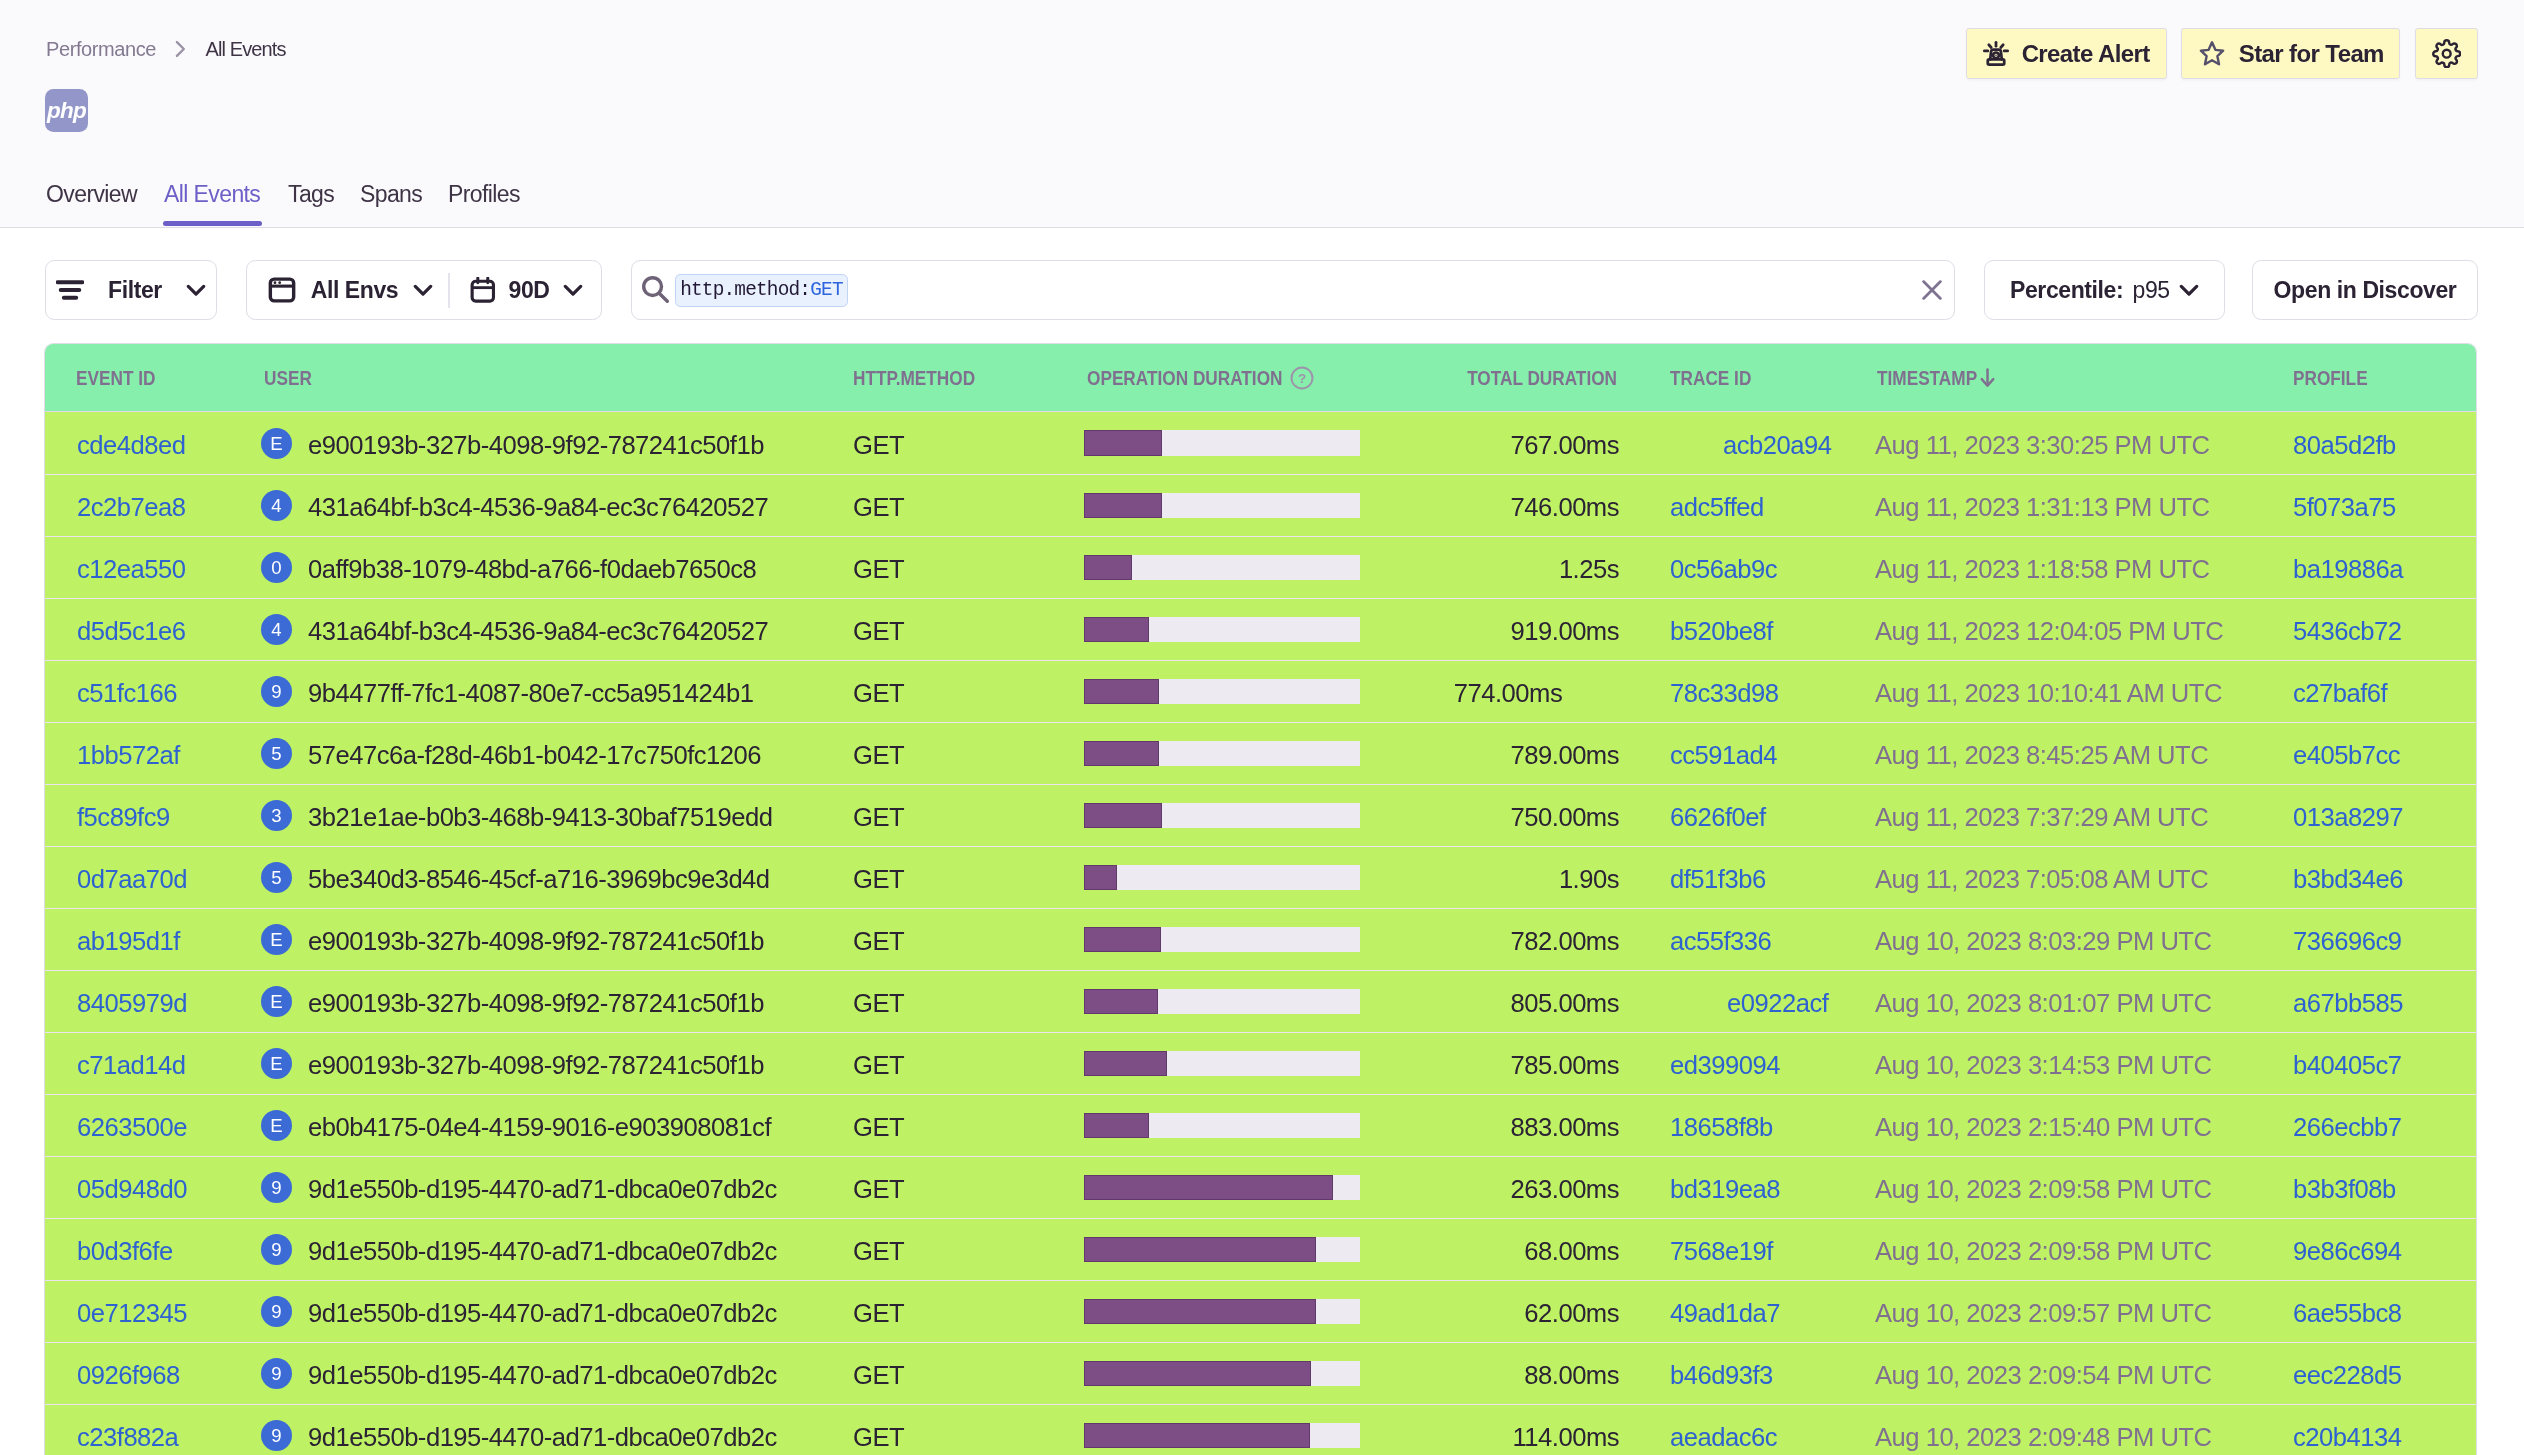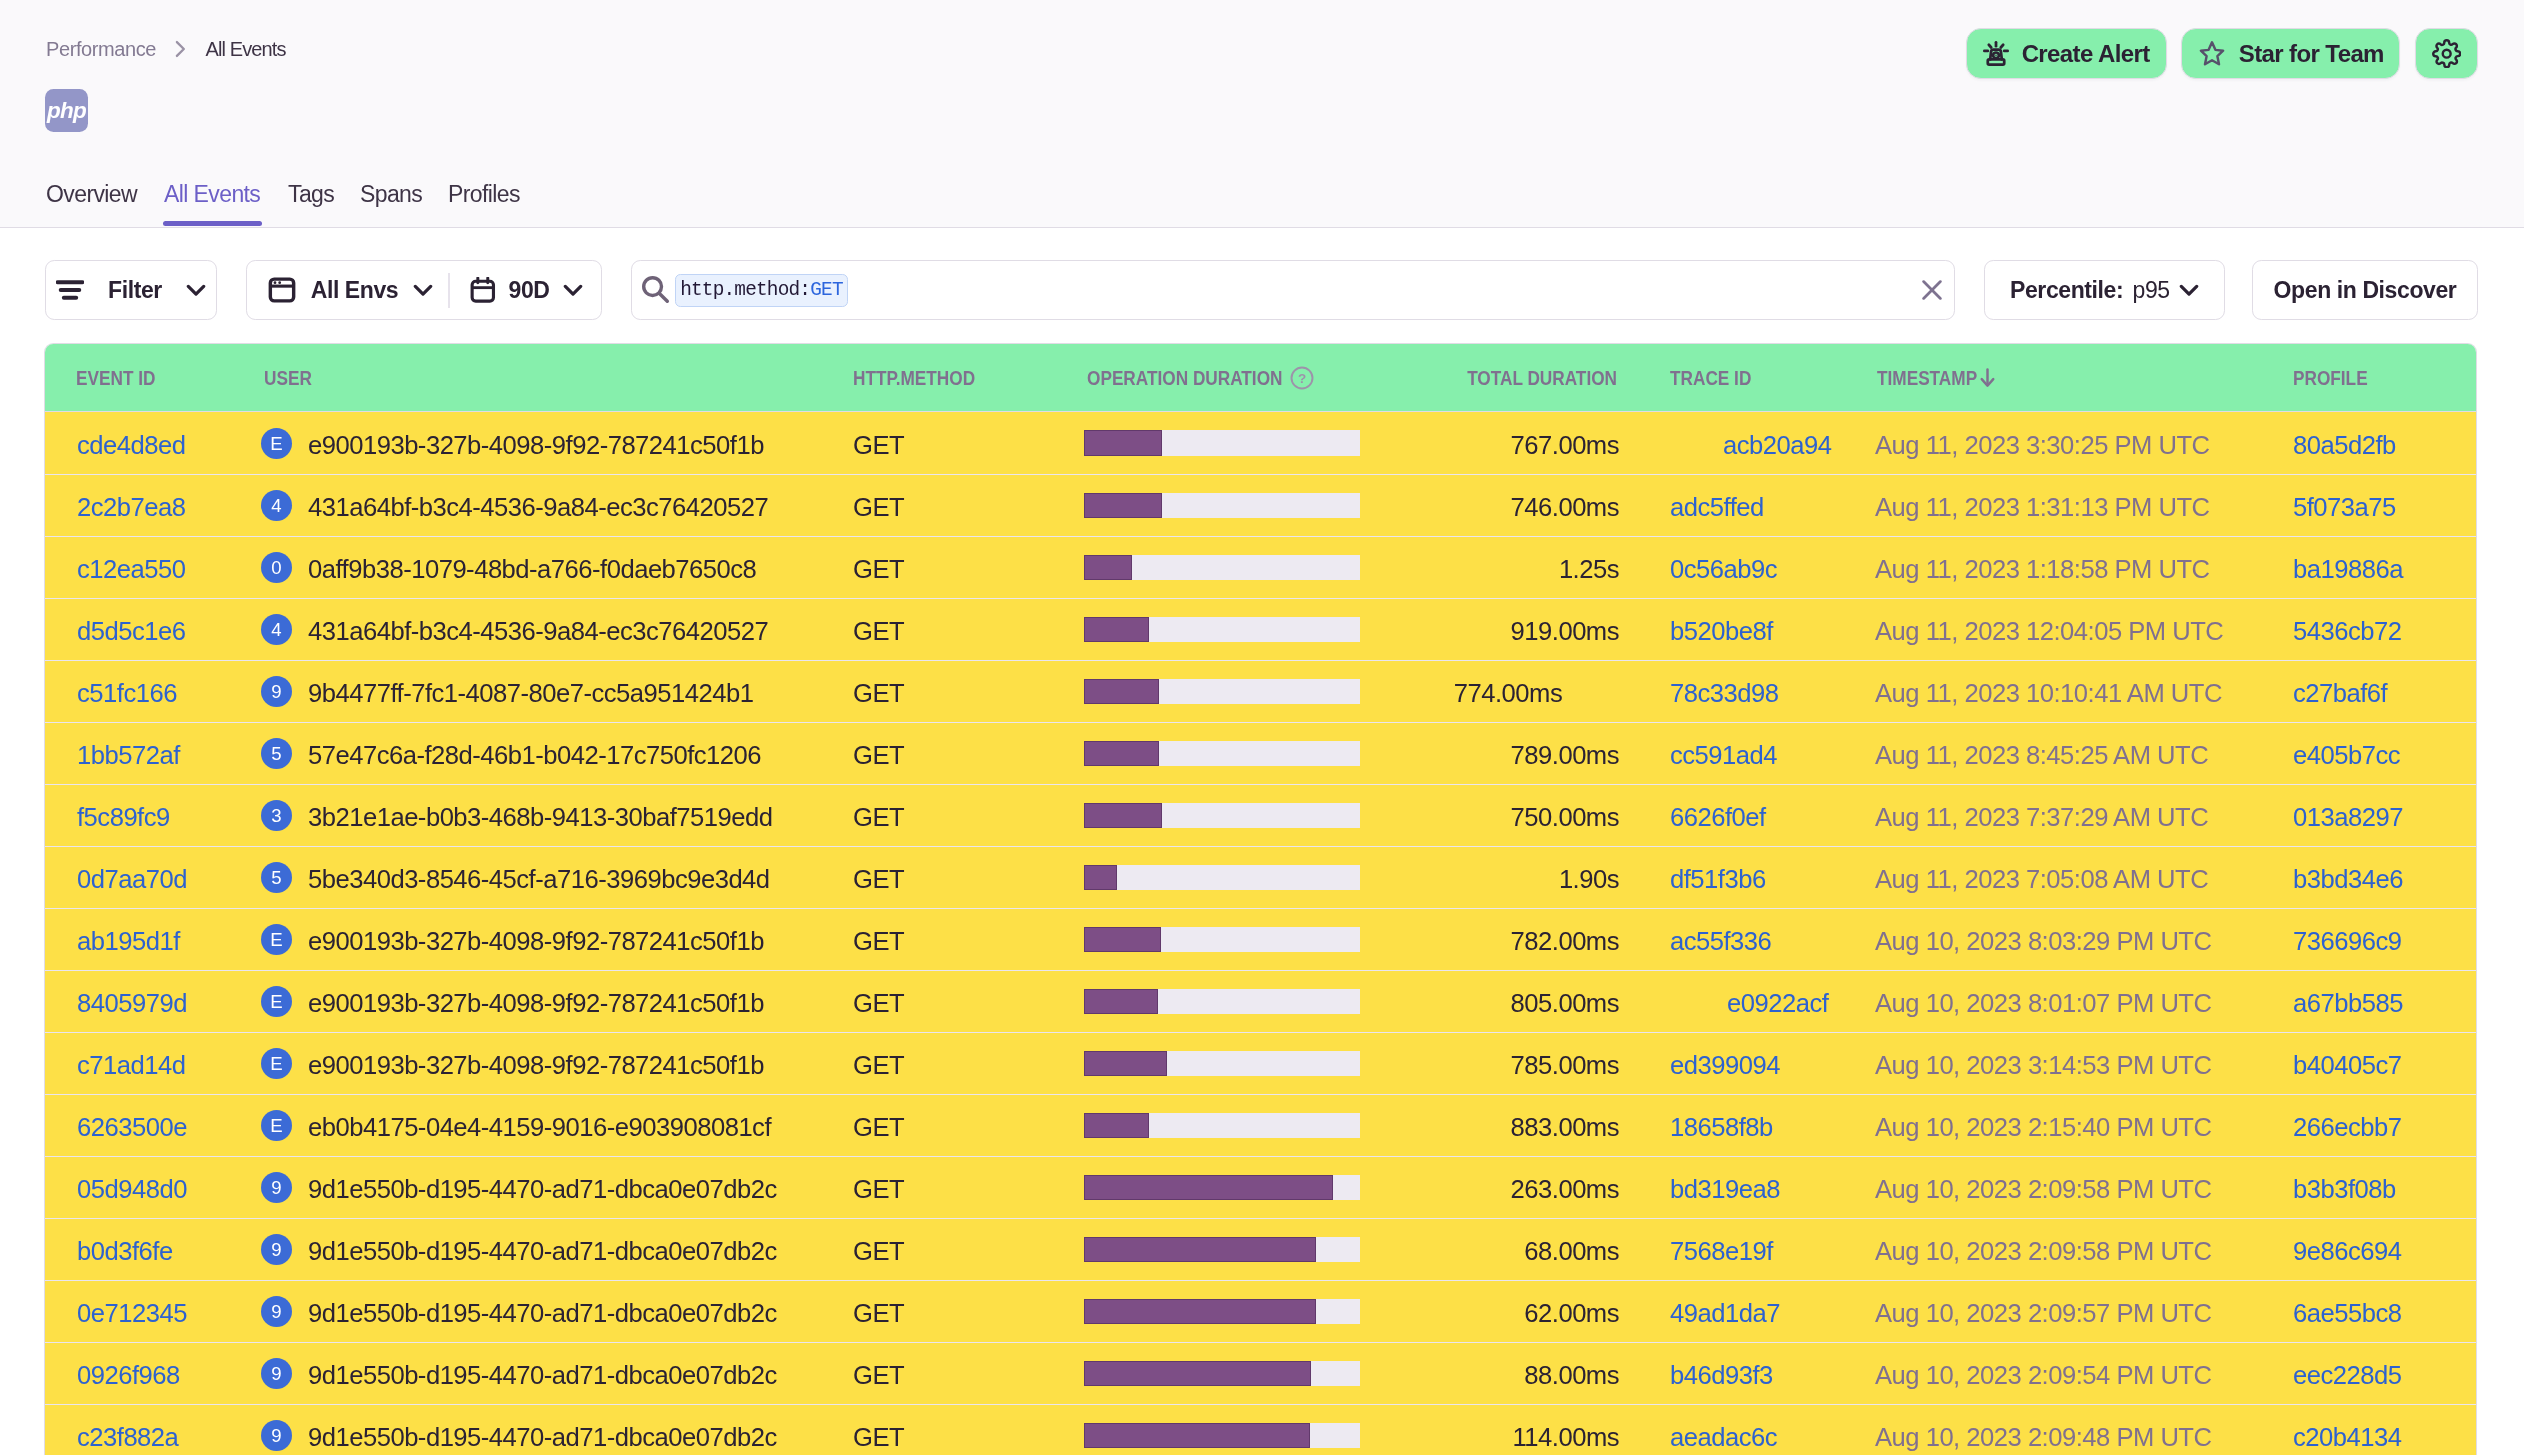--- a/index.html
+++ b/index.html
@@ -1,31 +1,31 @@
 <!DOCTYPE html>
 <html style="font-size:12.4px"><head><meta charset="utf-8"><style>
 *{margin:0;padding:0;box-sizing:border-box}
 html,body{width:2525px;height:1455px;overflow:hidden}
 body{font-family:"Liberation Sans",sans-serif;background:#fff;position:relative;color:#2B2233}
 .topbar{position:absolute;left:0;top:0;width:2525px;height:228px;background:#FAF9FB;border-bottom:1.5px solid #E0DCE5}
 .crumb{position:absolute;left:46px;top:39px;font-size:20px;letter-spacing:-0.4px;color:#837A92;white-space:nowrap;line-height:1}
 .crumb .cur{color:#3E3446;letter-spacing:-0.9px}
 .hbtns{position:absolute;top:28px;right:47px;display:flex;gap:14.7px}
-.hbtn{height:51px;background:#86efac;border:1.5px solid #E0DCE5;border-radius:15px;display:flex;align-items:center;justify-content:center;gap:13px;font-size:24px;letter-spacing:-0.6px;font-weight:bold;color:#2B2233;box-shadow:0 1.5px 2.3px rgba(40,30,60,0.03)}
+.hbtn{height:51px;background:#fef9c3;border:1.5px solid #E0DCE5;border-radius:3px;display:flex;align-items:center;justify-content:center;gap:13px;font-size:24px;letter-spacing:-0.6px;font-weight:bold;color:#2B2233;box-shadow:0 1.5px 2.3px rgba(40,30,60,0.03)}
 .phpbadge{position:absolute;left:45px;top:89px;width:43px;height:43px;border-radius:8.5px;background:#9396C8;color:#fff;display:flex;align-items:center;justify-content:center;font-style:italic;font-weight:bold;font-size:22.5px;letter-spacing:-0.8px}
 .title{position:absolute;left:105px;top:85px;font-size:43px;font-weight:bold;letter-spacing:-0.9px;color:#2B2233;line-height:1.1;-webkit-text-stroke:0.7px #2B2233}
 
 .tab{position:absolute;top:183px;white-space:nowrap;font-size:23px;letter-spacing:-0.6px;color:#3E3446;line-height:1}
 .tab.active{color:#6C5FC7}
 .underline{position:absolute;top:221px;left:163px;width:99px;height:5.4px;border-radius:3.1px;background:#6C5FC7}
 .fbtn{position:absolute;top:260px;height:60px;background:#fff;border:1.5px solid #E0DCE5;border-radius:9.3px;display:flex;align-items:center;font-size:23px;letter-spacing:-0.4px;font-weight:bold;color:#2B2233;white-space:nowrap}
 .panel{position:absolute;left:44px;top:343px;width:2433px;height:1114px;border:1.5px solid #E0DCE5;border-bottom:none;border-radius:9.3px 9.3px 0 0;background:#fff;overflow:hidden}
 .thead{position:relative;height:68px;background:#86efac;border-bottom:1.5px solid #E0DCE5}
 .th{position:absolute;top:0;line-height:67px;font-size:21px;font-weight:bold;color:#80708F;letter-spacing:0px;white-space:nowrap;transform:scaleX(0.82);transform-origin:0 50%}
-.row{position:relative;height:62px;background:#fde047;border-top:1.5px solid #EAE5EF}
+.row{position:relative;height:62px;background:#bef264;border-top:1.5px solid #EAE5EF}
 .row.first{border-top:none;height:62px}
 .c{position:absolute;top:calc(50% + 1.5px);transform:translateY(-50%);font-size:25.6px;letter-spacing:-0.5px;white-space:nowrap}
 a.lnk{color:#2D62D0;text-decoration:none}
 .avatar{position:absolute;left:216px;top:50%;margin-top:-15.5px;width:31px;height:31px;border-radius:50%;background:#3C6BD6;color:#fff;text-align:center;line-height:31px;font-size:18.6px}
 .track{position:absolute;left:1039px;top:50%;margin-top:-12.8px;width:276px;height:25.6px;background:#EDEAF2}
 .fill{height:25.6px;background:#7D4E86;border:1.5px solid #61396B}
 .muted{color:#80708F}
 </style></head>
 <body>
 <div class="topbar">

